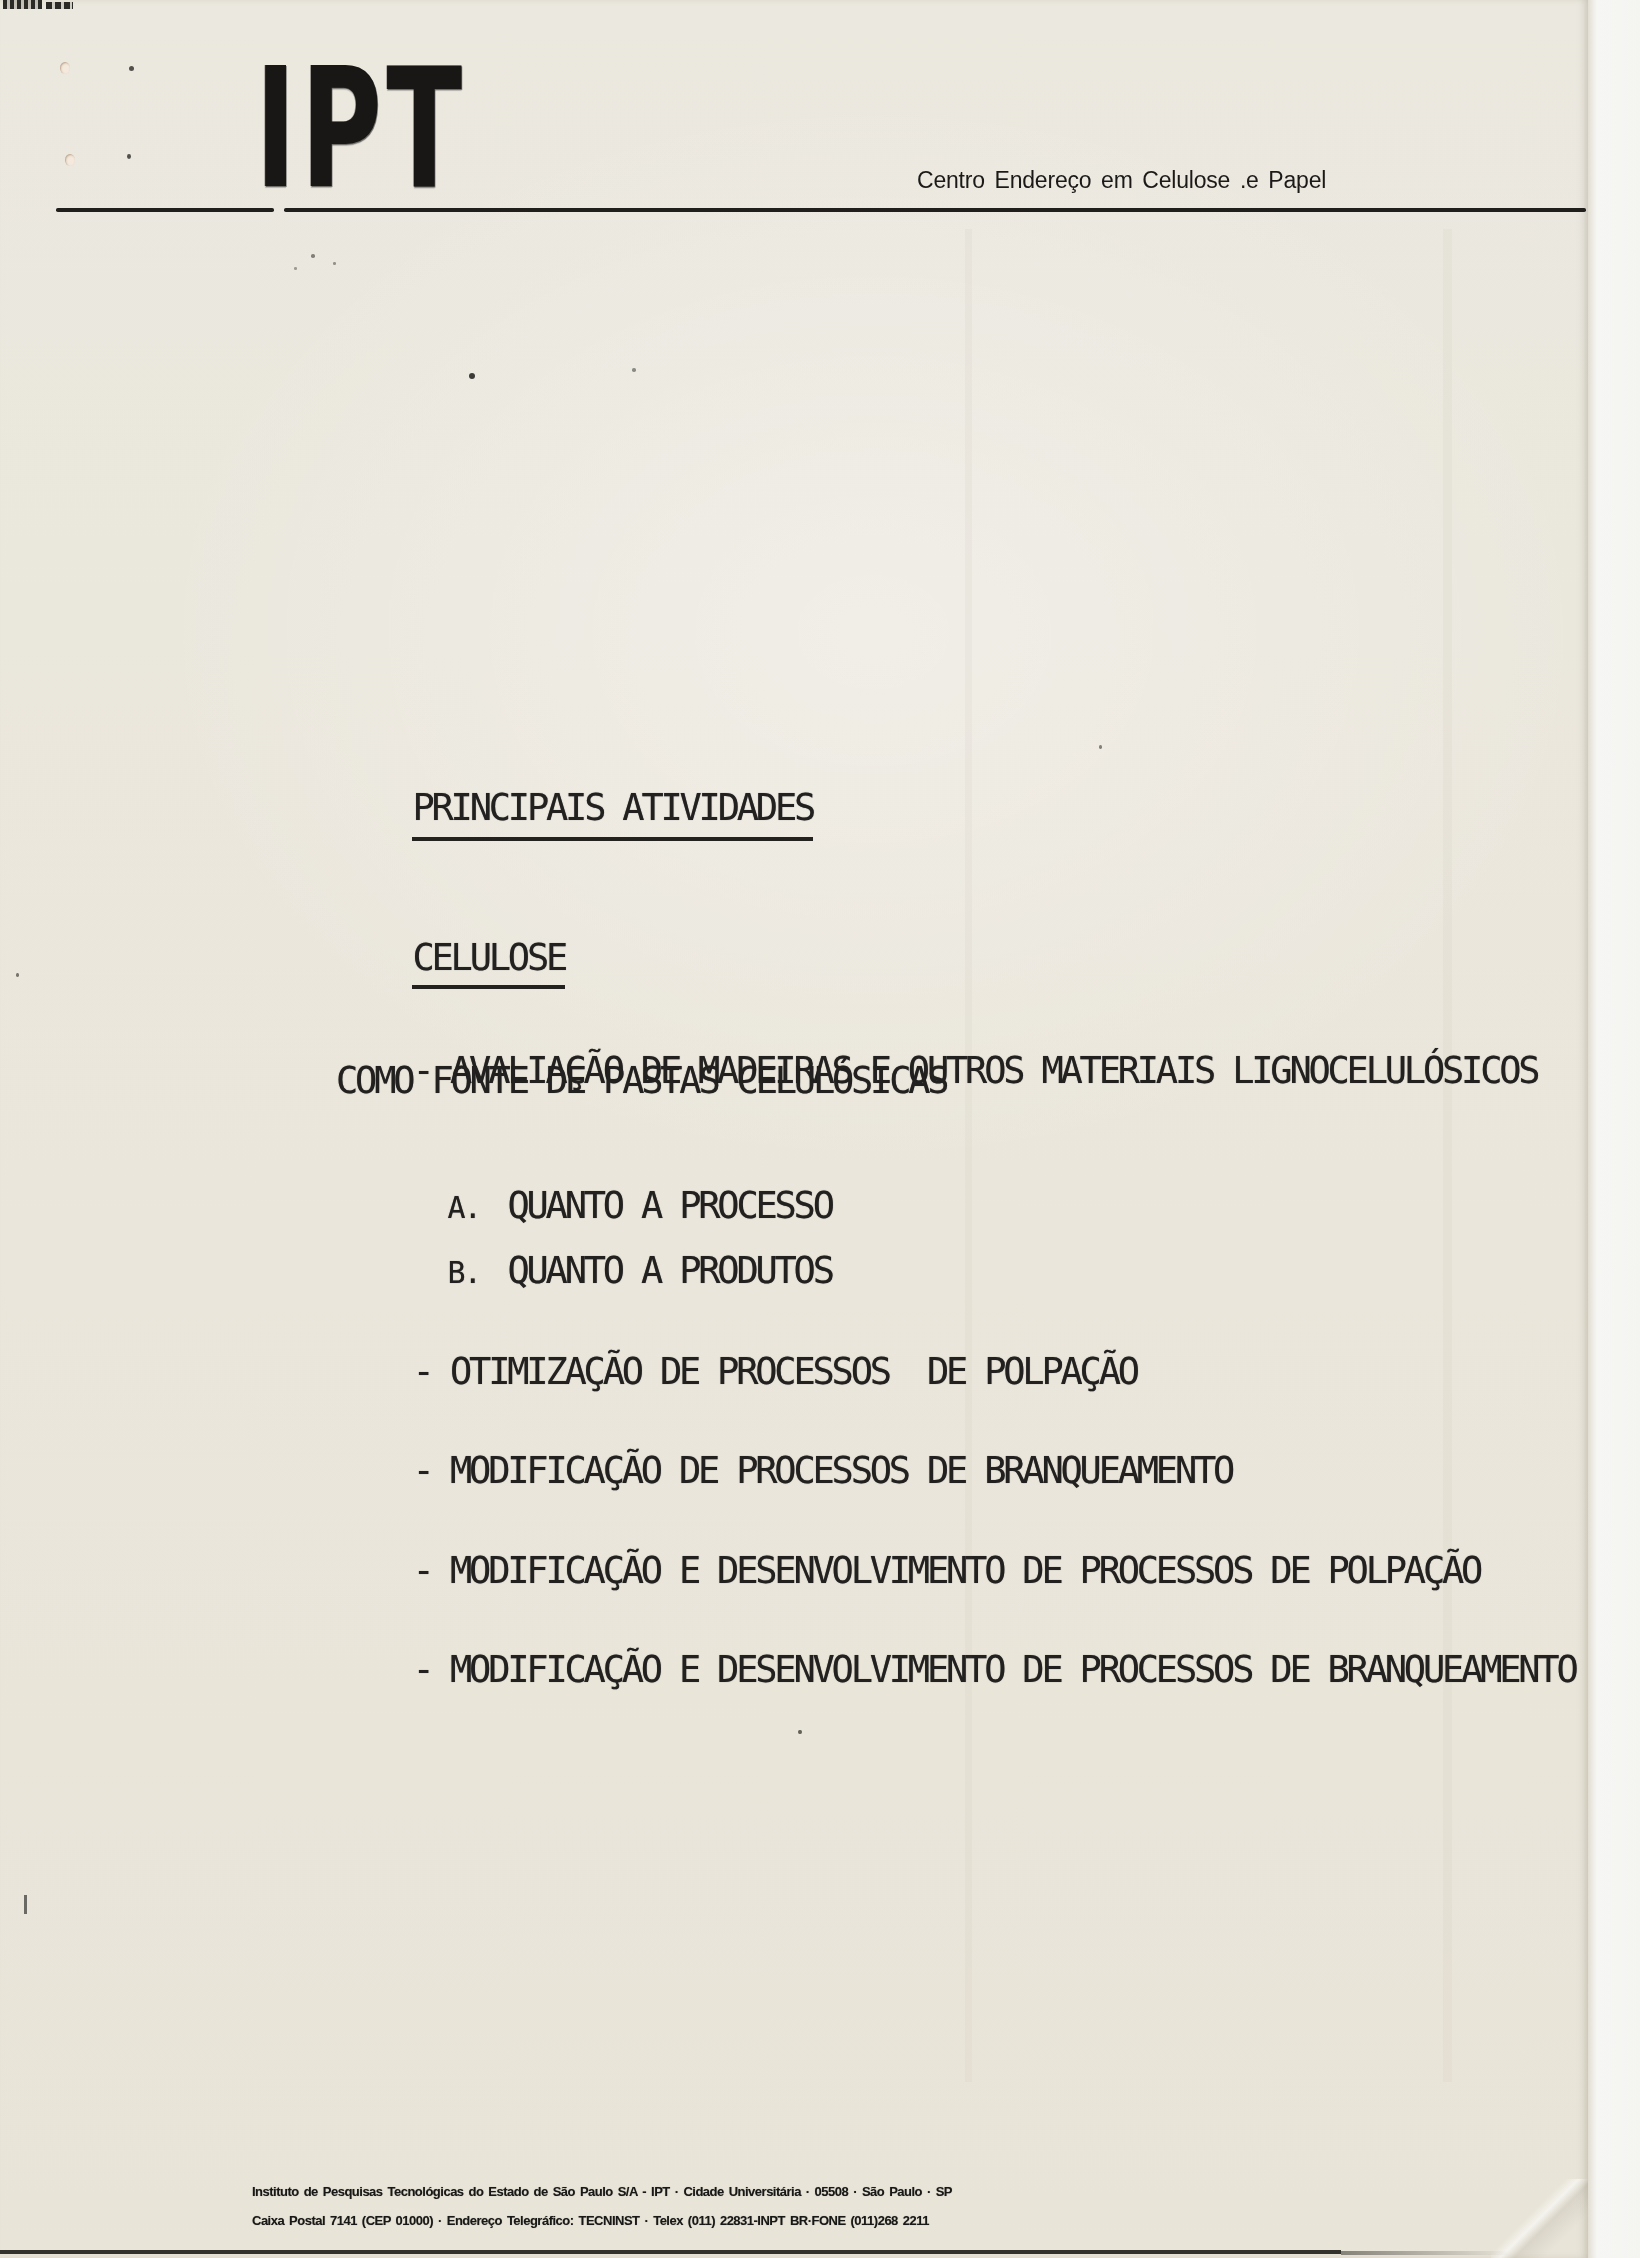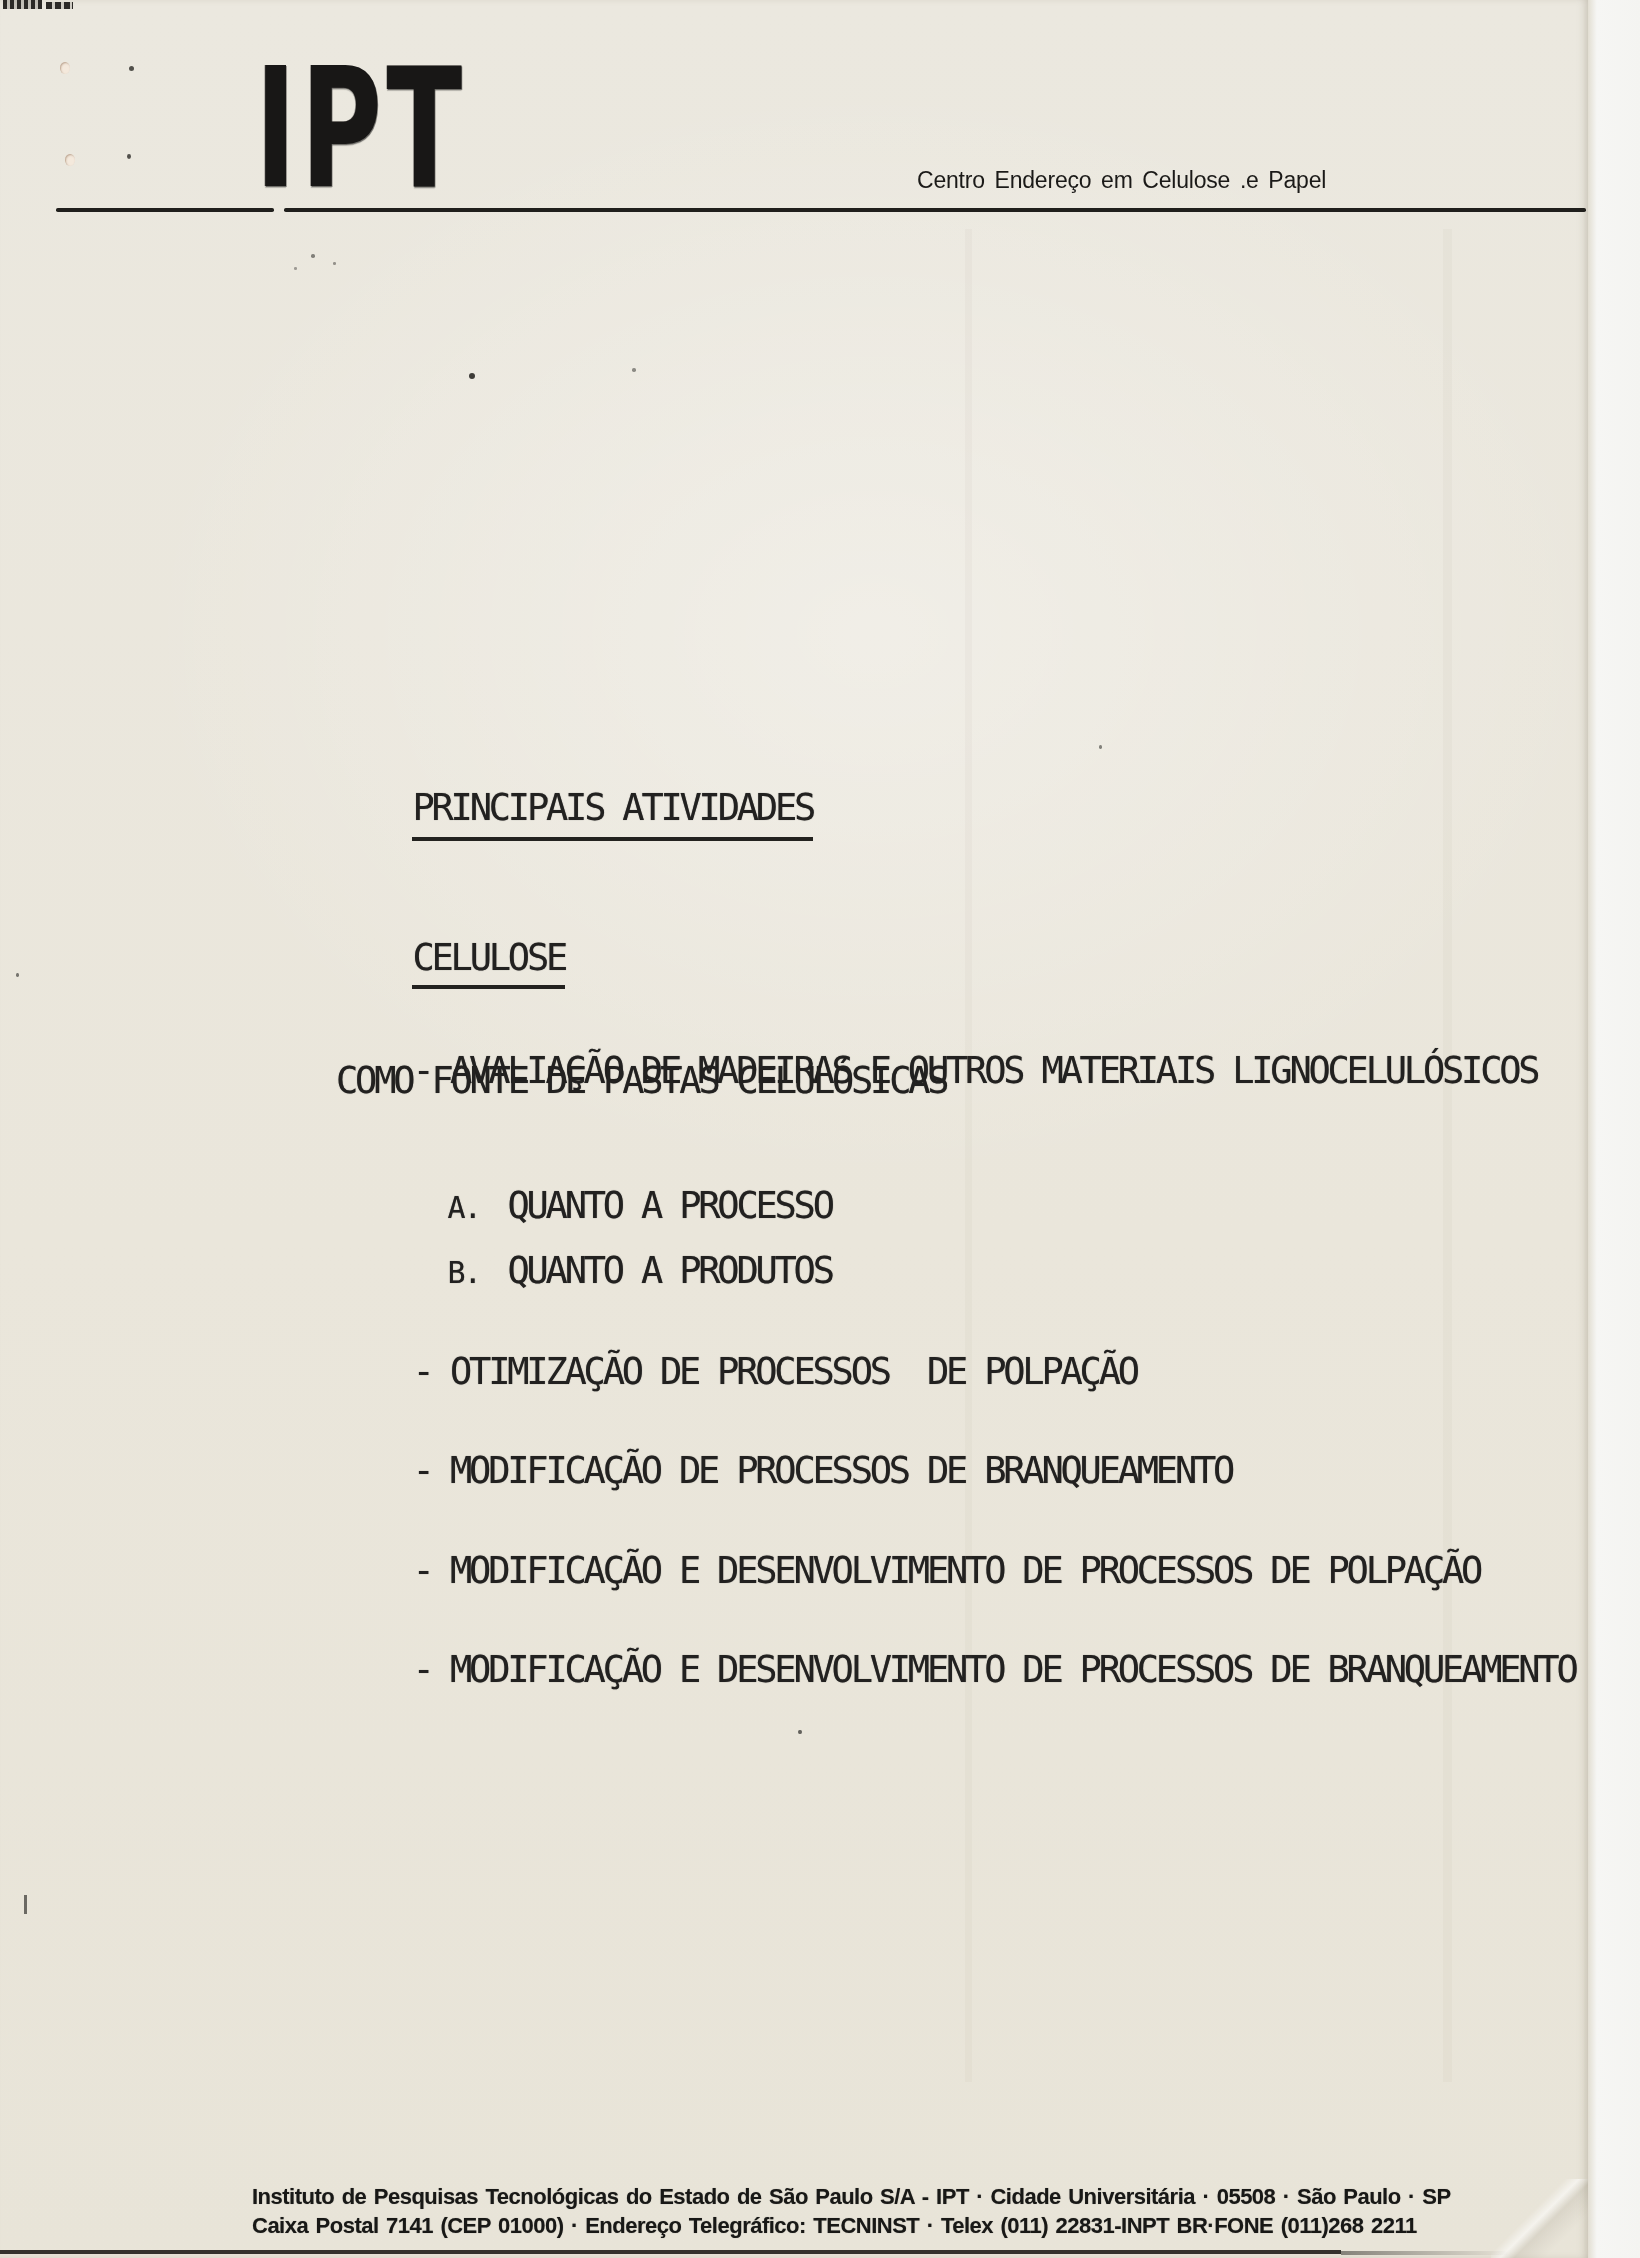--- a/index.html
+++ b/index.html
@@ -96,21 +96,21 @@
     width: 60px;
     font-size: 30px;
     letter-spacing: -1.8px;
   }
   
   .footer-line {
     position: absolute;
     left: 252px;
     font-family: "Liberation Sans", sans-serif;
     font-weight: 700;
-    font-size: 22px;
+    font-size: 13px;
     letter-spacing: -0.5px;
     word-spacing: 1.8px;
     color: #181816;
     white-space: nowrap;
     text-shadow: 0 0 0.9px rgba(20,20,20,0.4);
   }
   .footer-1 { top: 2184px; }
   .footer-2 { top: 2213px; }
   
   .bottom-edge {

